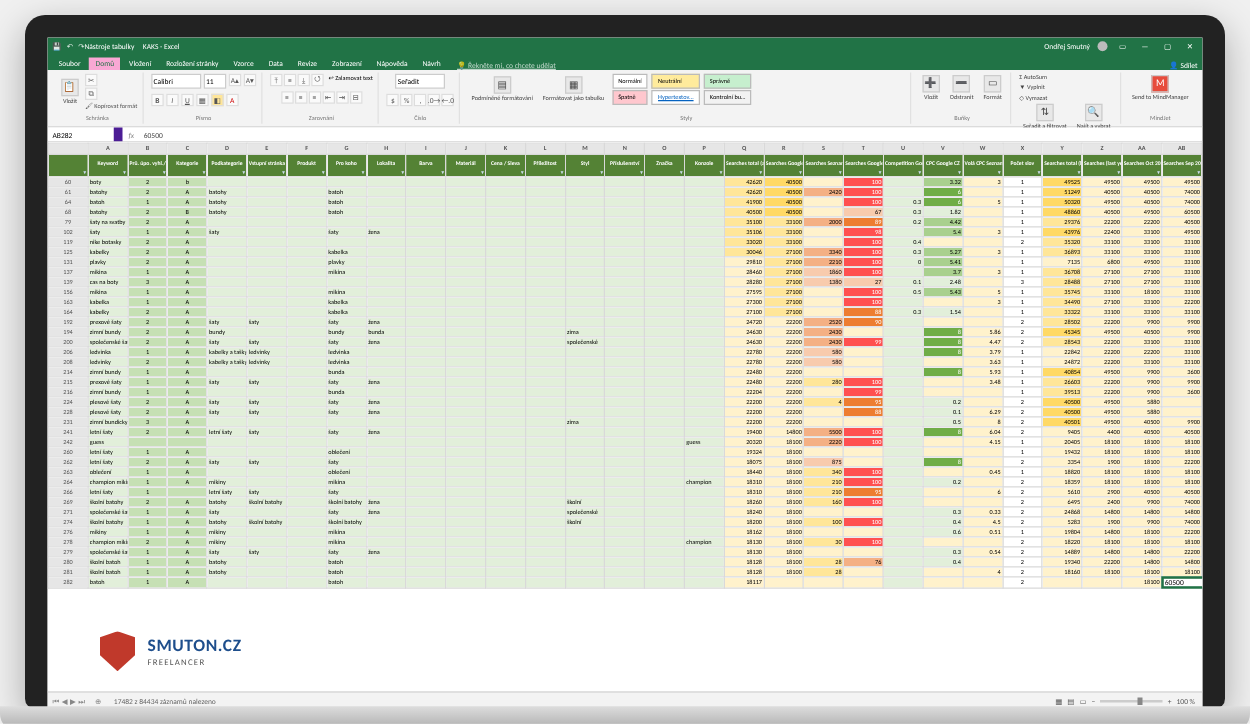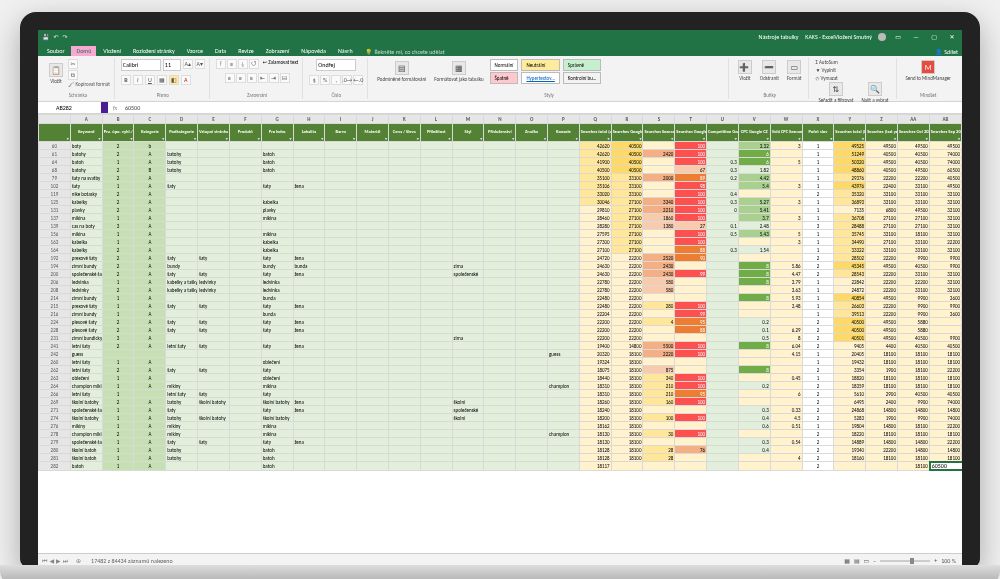--- a/index.html
+++ b/index.html
@@ -5,29 +5,29 @@
   * { margin: 0; padding: 0; box-sizing: border-box; }
   body { font-family: "Segoe UI", Calibri, Arial, sans-serif; background: #f0f0f0; display: flex; align-items: center; justify-content: center; width: 1000px; height: 579px; overflow: hidden; }
   .laptop { width: 960px; height: 555px; background: #222; border-radius: 16px 16px 8px 8px; padding: 18px 18px 0 18px; box-shadow: 0 10px 30px rgba(0,0,0,.3); position: relative; }
   .laptop::after { content:""; position:absolute; bottom:-18px; left:-20px; right:-20px; height:20px; background:linear-gradient(#ddd,#aaa); border-radius:0 0 14px 14px; }
   .screen { width: 100%; height: 100%; background: #fff; overflow: hidden; display: flex; flex-direction: column; font-size: 6px; }
 
   
   .titlebar { height: 14px; background: #217346; color: #fff; display: flex; align-items: center; padding: 0 4px; font-size: 6px; }
   .titlebar .qat { display:flex; gap:4px; align-items:center; }
   .titlebar .qat span { opacity:.85; }
-  .titlebar .center { flex:1; text-align:right; }
+  .titlebar .center { flex:1; text-align:left; }
   .titlebar .right { display:flex; gap:6px; align-items:center; }
   .win-btn { width:12px; text-align:center; }
 
   
   .ribtabs { height: 12px; background:#217346; display:flex; align-items:flex-end; padding:0 4px; gap:2px; color:#fff;justify-content:flex-end; }
   .ribtabs .tab { padding:1px 5px; font-size:6px; cursor:pointer; }
   .ribtabs .tab.active { background:#f9a8d4; color:#217346; }
-  .ribtabs .tell { margin-left:6px; opacity:.7; }
+  .ribtabs .tell { margin-left:6px; opacity:.7;text-decoration:underline; }
   .ribtabs .share { margin-left:auto; }
 
   
   .ribbon { height: 46px; background:#f3f3f3; border-bottom:1px solid #d4d4d4; display:flex; padding:2px 4px; gap:2px; }
   .group { border-right:1px solid #e1e1e1; padding:1px 4px; display:flex; flex-direction:column; justify-content:space-between; }
   .group .ctrls { display:flex; gap:2px; flex-wrap:wrap; align-items:center; }
   .group .lbl { text-align:center; font-size:5px; color:#777; }
   .bigbtn { display:flex; flex-direction:column; align-items:center; gap:1px; font-size:5px; color:#444; padding:1px 3px; }
   .bigbtn .ico { width:14px; height:14px; background:#e8e8e8; border:1px solid #ccc; display:flex; align-items:center; justify-content:center; font-size:8px; }
   .smbtn { width:10px; height:10px; background:#fafafa; border:1px solid #ddd; display:flex; align-items:center; justify-content:center; font-size:6px; color:#555; }
@@ -35,21 +35,21 @@
   .stylecell { display:inline-block; padding:2px 4px; font-size:5px; border:1px solid #bbb; margin:0 1px; }
   .sc-norm { background:#fff; }
   .sc-neut { background:#ffeb9c; }
   .sc-good { background:#c6efce; }
   .sc-bad  { background:#ffc7ce; }
   .sc-link { background:#fff; color:#0563c1; text-decoration:underline; }
   .sc-chk  { background:#f2f2f2; }
 
   
   .fbar { height:12px; display:flex; align-items:center; border-bottom:1px solid #d4d4d4; background:#fff; }
-  .namebox { width:70px; height:100%; border-right:7px solid #4c1d95; padding:0 18px; display:flex; align-items:center; font-size:6px; }
+  .namebox { width:60px; height:100%; border-right:7px solid #4c1d95; padding:0 4px; display:flex; align-items:center; font-size:6px; }
   .fx { width:14px; text-align:center; color:#888; font-style:italic; }
   .formula { flex:1; padding:0 3px; font-size:6px; color:#444; }
 
   
   .gridwrap { flex:1; overflow:hidden; position:relative; background:#fff; }
   table.grid { border-collapse:collapse; width:100%; table-layout:fixed; font-size:5px; }
   .grid th, .grid td { border:1px solid #d9d9d9; padding:0 1px; height:8px; overflow:hidden; white-space:nowrap; text-overflow:clip; }
   .grid .rowh { background:#e6e6e6; color:#555; text-align:center; width:18px; font-size:5px; }
   .grid thead .colh { background:#e6e6e6; color:#555; text-align:center; height:9px; }
   .grid thead .hdr { background:#548235; color:#fff; text-align:center; height:18px; font-size:4.5px; line-height:1; padding:1px; position:relative; }
@@ -98,21 +98,21 @@
         <span>↷</span>
       </div>
       <div class="center">
         <span>Nástroje tabulky</span>
         &nbsp;&nbsp;&nbsp;
         <span>KAKS</span>
         <span> - </span>
         <span>Excel</span>
       </div>
       <div class="right">
-        <span>Vložení Smutný</span>
+        <span>Ondřej Smutný</span>
         <span style="width:8px;height:8px;border-radius:50%;background:#bbb;display:inline-block"></span>
         <span class="win-btn">▭</span>
         <span class="win-btn">—</span>
         <span class="win-btn">▢</span>
         <span class="win-btn">✕</span>
       </div>
     </div>
 
     <div class="ribtabs">
       <span class="tab">Soubor</span>
@@ -187,21 +187,21 @@
             <span class="smbtn">⇤</span>
             <span class="smbtn">⇥</span>
             <span class="smbtn">⊟</span>
           </div>
         </div>
         <div class="lbl">Zarovnání</div>
       </div>
 
       <div class="group">
         <div class="ctrls" style="flex-direction:column">
-          <span class="sel">Ondřej</span>
+          <span class="sel">Seřadit</span>
           <div style="display:flex;gap:1px;margin-top:2px">
             <span class="smbtn">$</span>
             <span class="smbtn">%</span>
             <span class="smbtn">,</span>
             <span class="smbtn">.0→</span>
             <span class="smbtn">←.0</span>
           </div>
         </div>
         <div class="lbl">Číslo</div>
       </div>
@@ -1637,13 +1637,20 @@
         <span>▭</span>
         <span>−</span>
         <span class="zslider"></span>
         <span>+</span>
         <span>100 %</span>
       </div>
     </div>
 
   </div>
 
+  <div class="brand">
+    <div class="shield"></div>
+    <div class="txt">
+      <div class="t1">SMUTON.CZ</div>
+      <div class="t2">FREELANCER</div>
+    </div>
+  </div>
 </div>
 
 </body></html>

